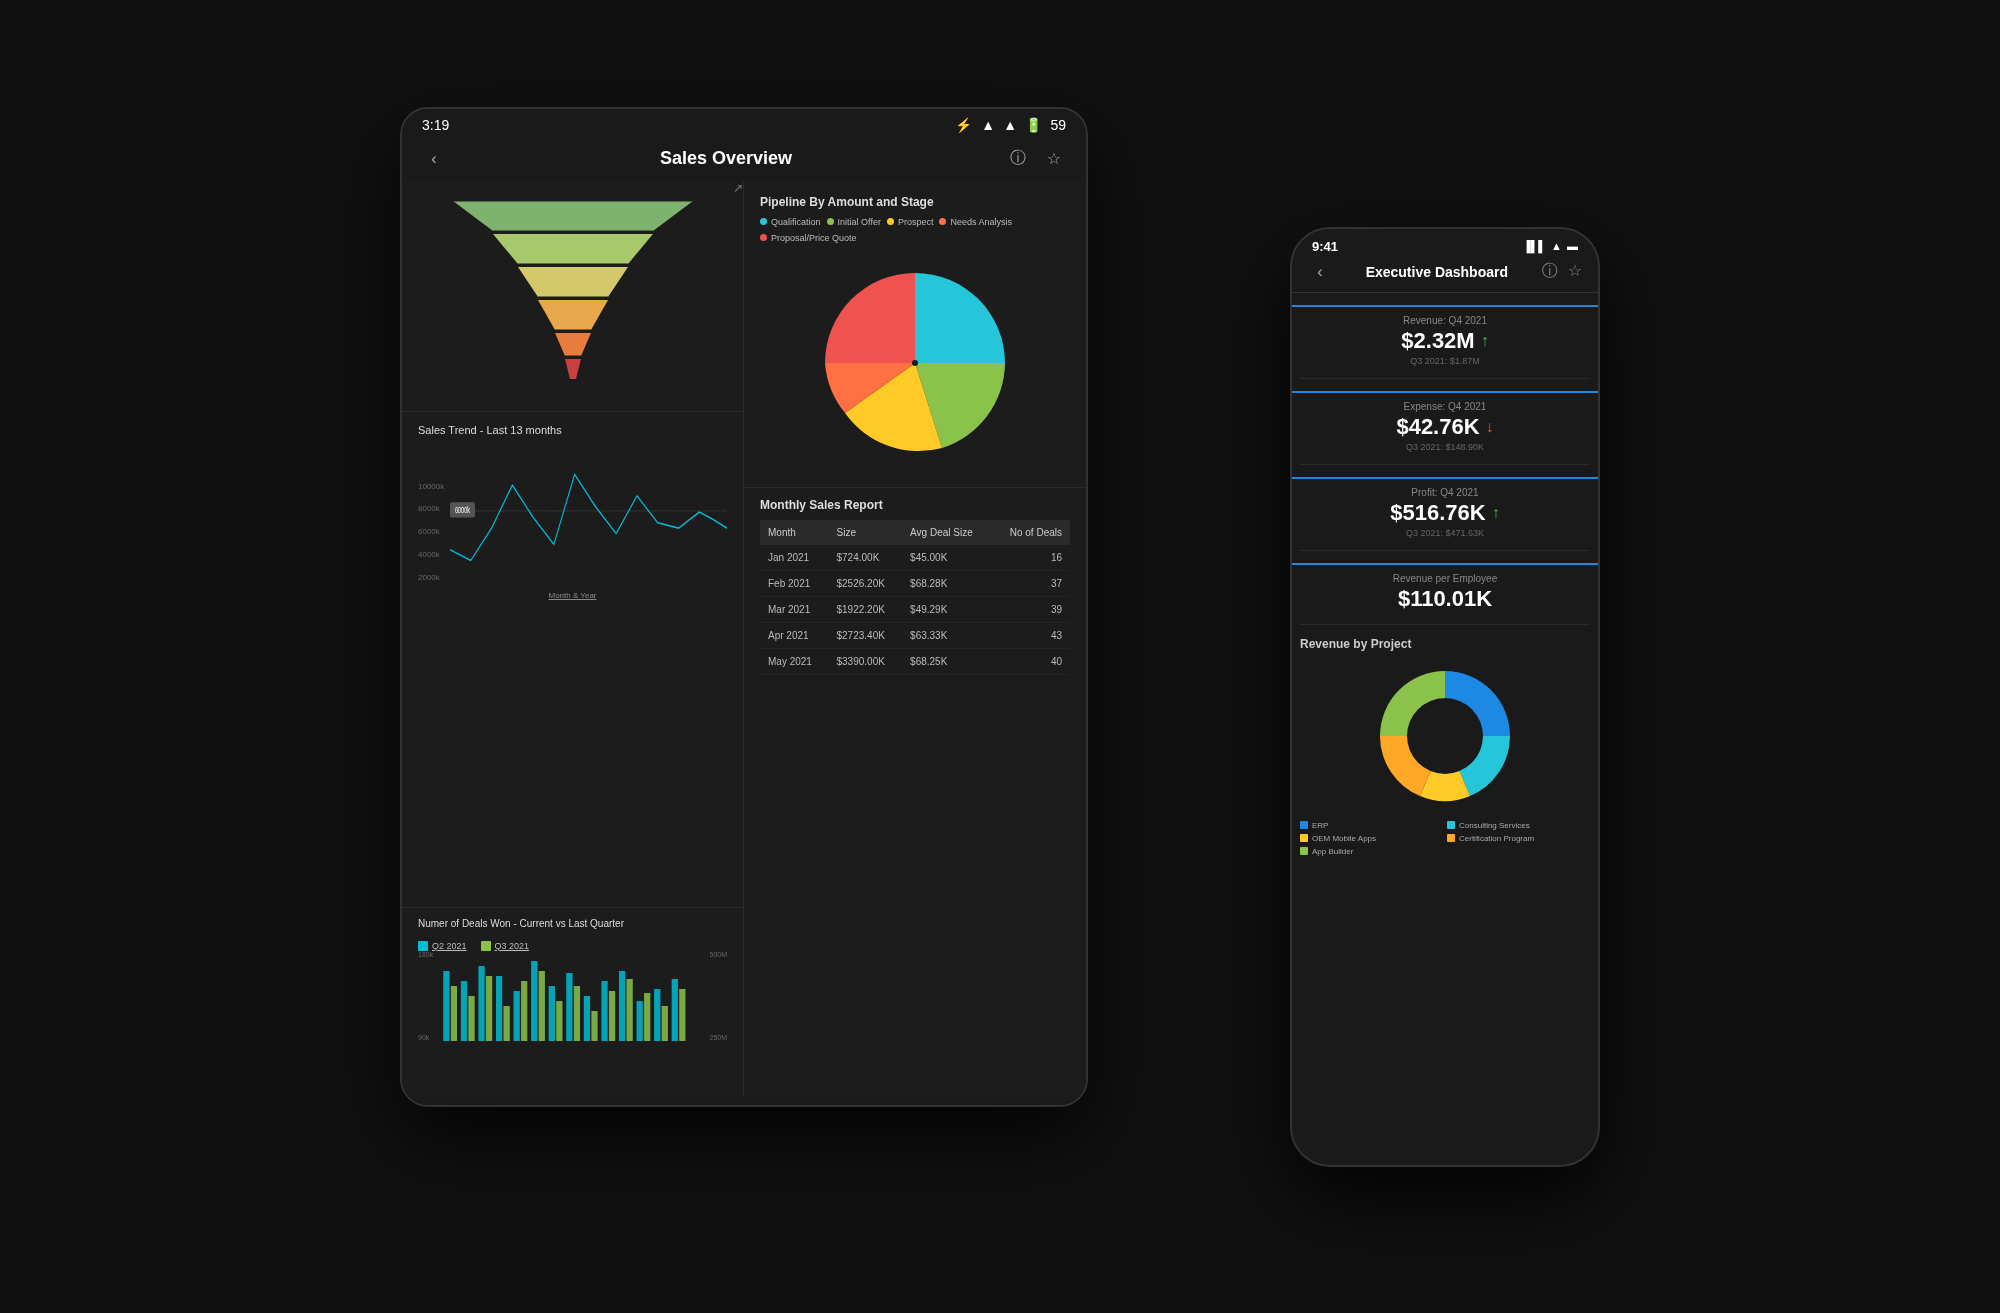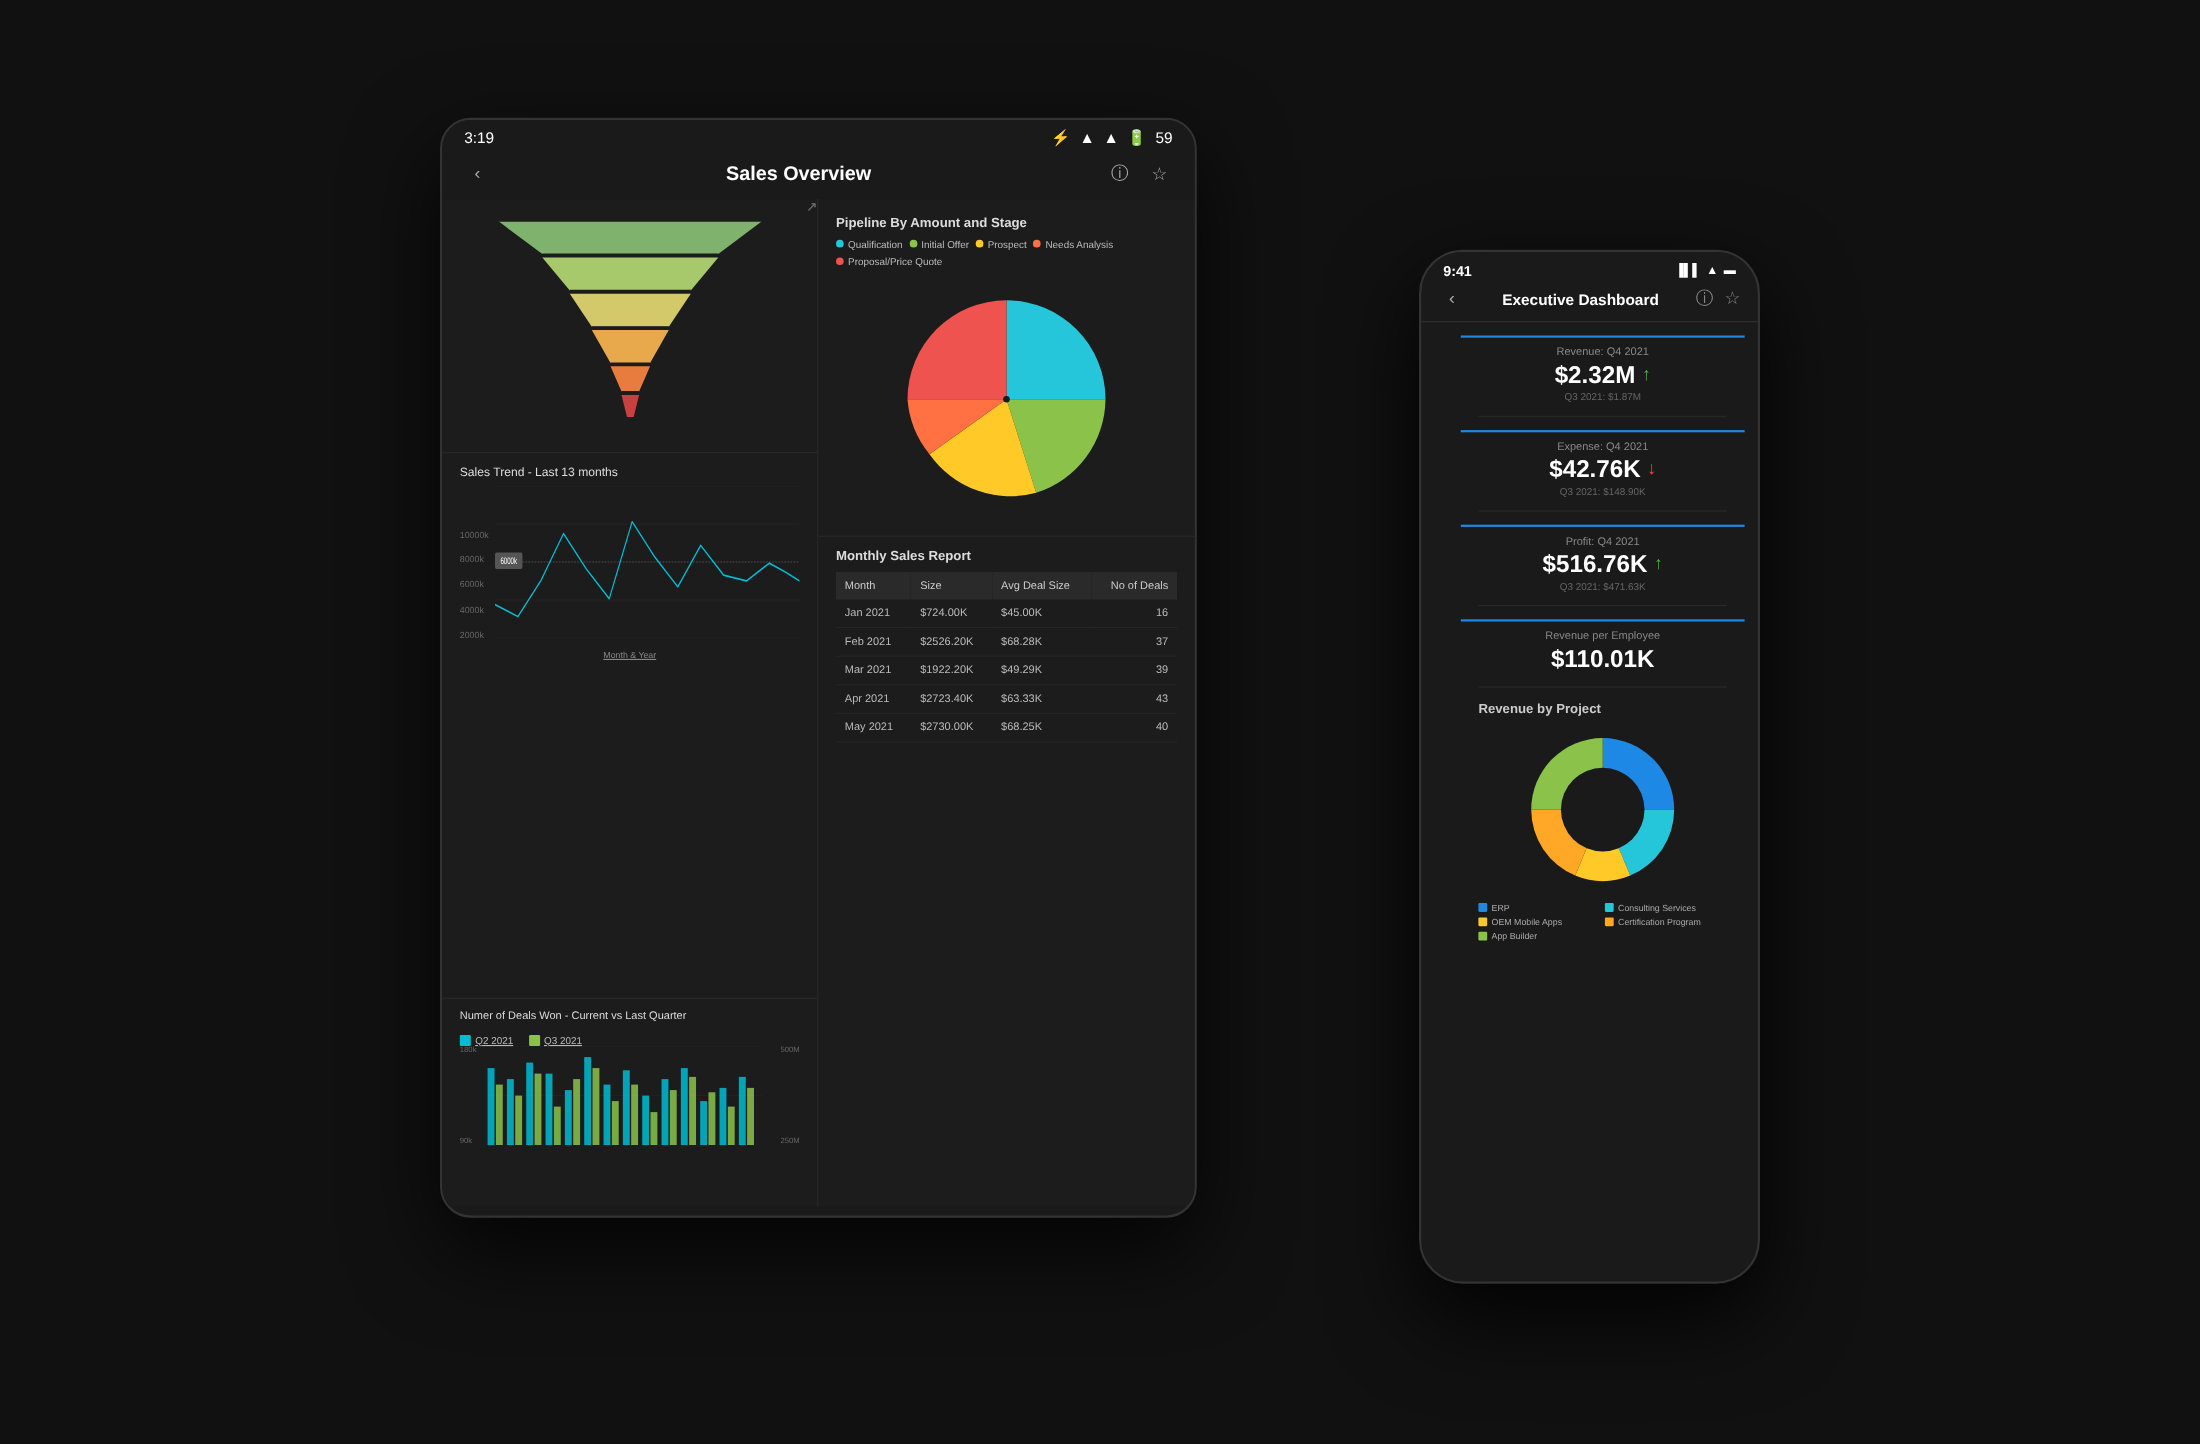--- a/index.html
+++ b/index.html
@@ -313,22 +313,21 @@
       color: #fff;
     }
 
     .phone-header-icons {
       display: flex;
       gap: 10px;
       color: #888;
     }
 
     .phone-content {
-      padding: 0 28px;
-      margin-left: 24px;
+      padding: 0 8px;
     }
 
     .metric-card {
       padding: 12px 0;
       border-bottom: 1px solid #2a2a2a;
     }
 
     .metric-label {
       font-size: 10px;
       color: #888;
@@ -655,21 +654,21 @@
                 <td>39</td>
               </tr>
               <tr>
                 <td>Apr 2021</td>
                 <td>$2723.40K</td>
                 <td>$63.33K</td>
                 <td>43</td>
               </tr>
               <tr>
                 <td>May 2021</td>
-                <td>$2730.00K</td>
+                <td>$3390.00K</td>
                 <td>$68.25K</td>
                 <td>40</td>
               </tr>
             </tbody>
           </table>
         </div>
       </div>
 
     </div>
   </div>

